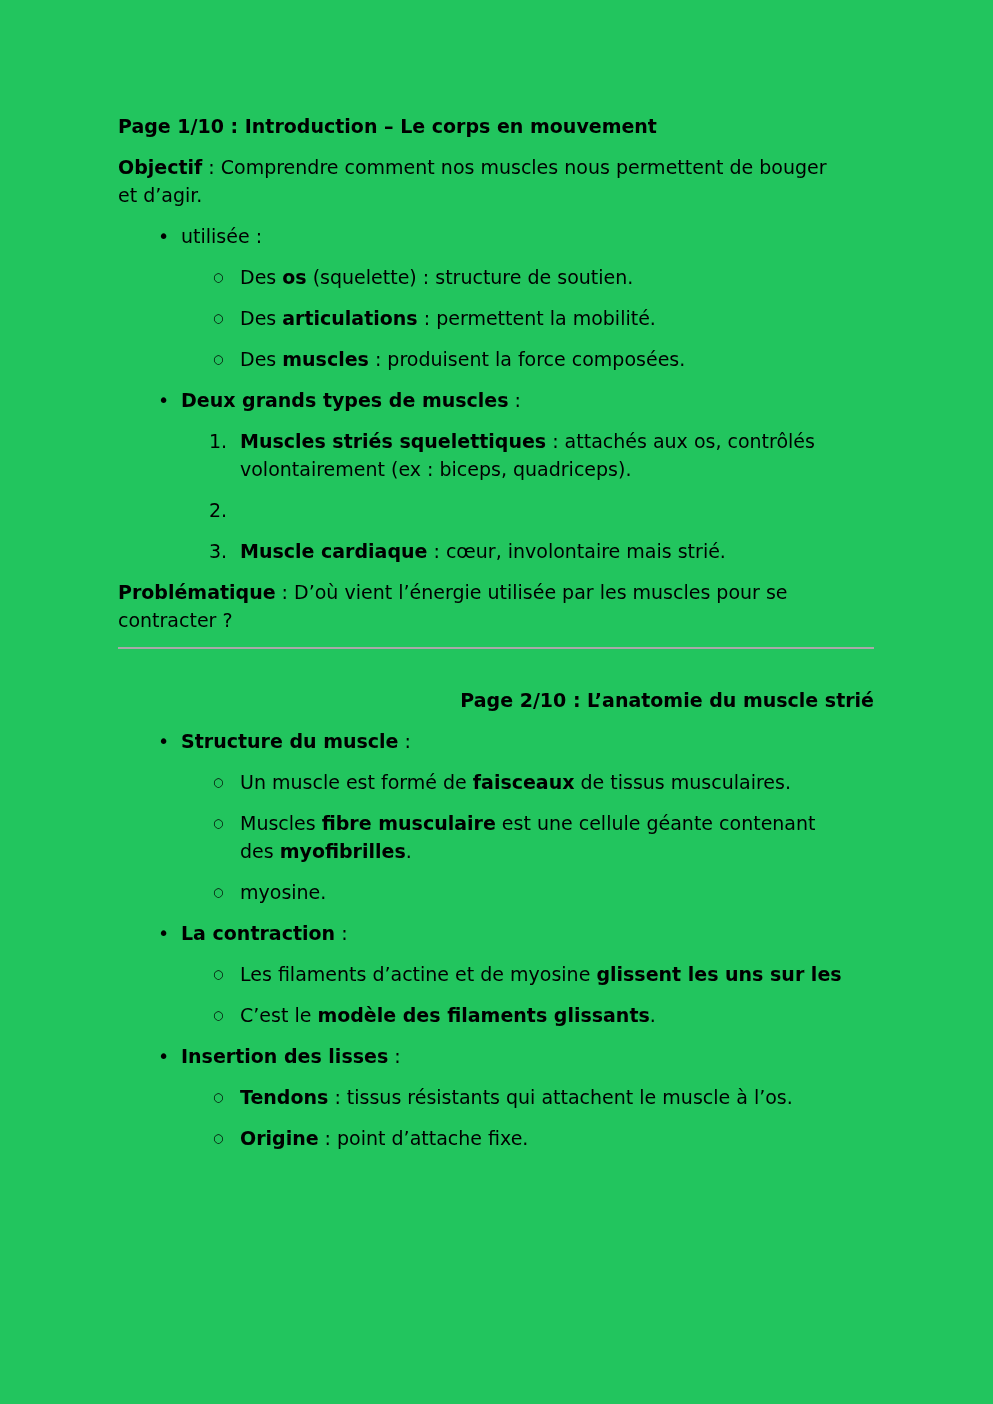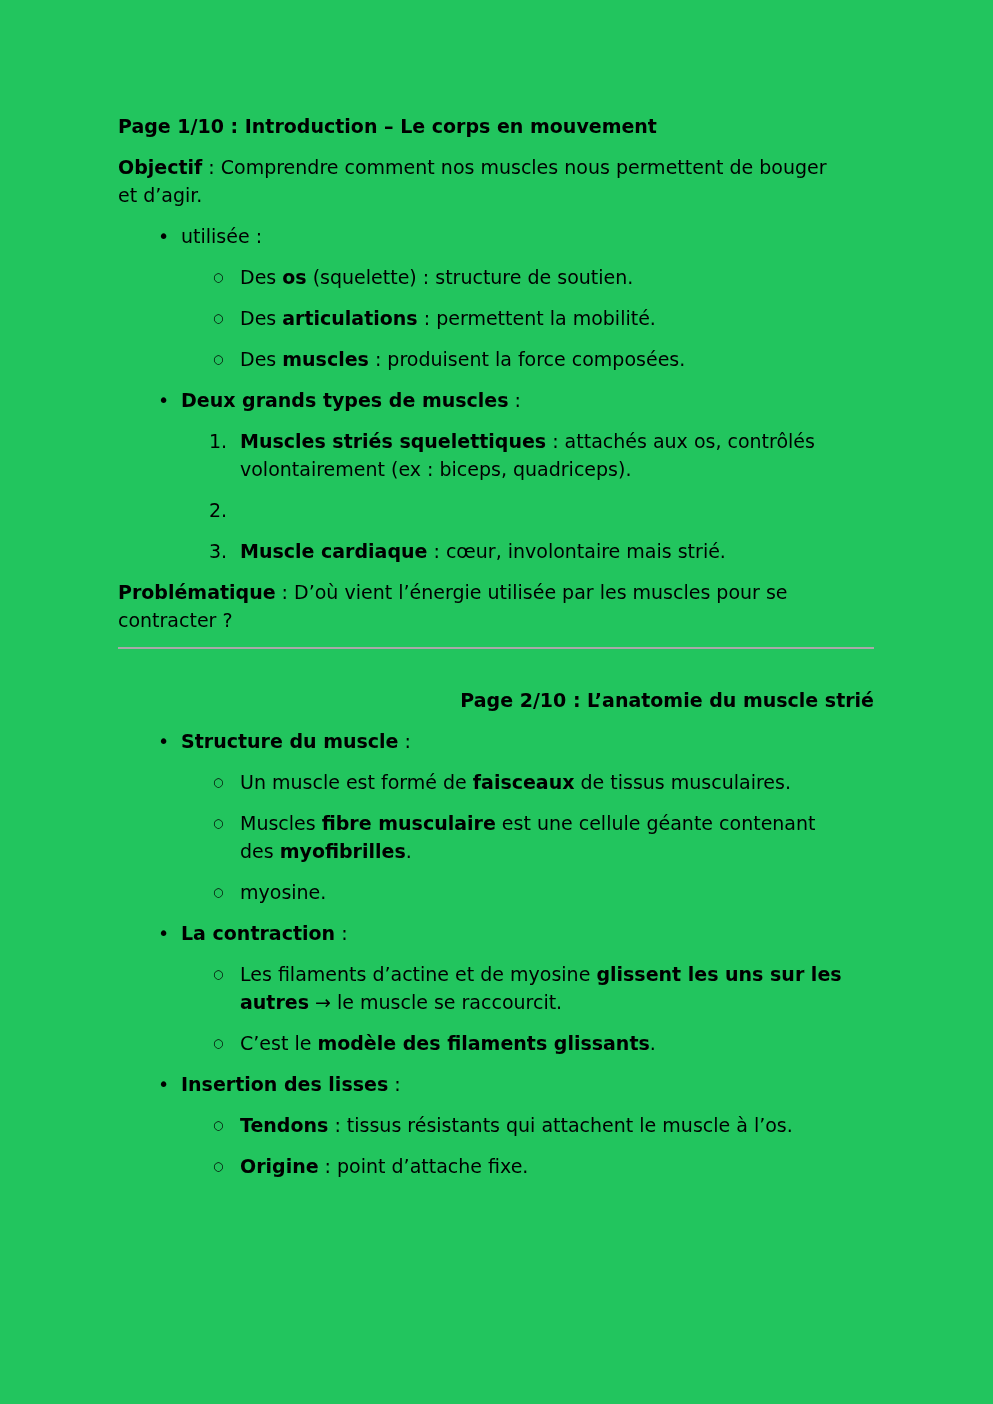--- a/index.html
+++ b/index.html
@@ -156,21 +156,20 @@
       <div class="li bullet1">
         <span class="marker">•</span>
         <div class="txt">
           <div class="line"><span class="b">La contraction</span><span> :</span></div>
         </div>
       </div>
       <div class="li bullet2">
         <span class="marker">○</span>
         <div class="txt">
           <div class="line"><span>Les filaments d’actine et de myosine </span><span class="b">glissent les uns sur les</span></div>
-          <div class="line"><span class="b">autres</span><span> → le muscle se raccourcit.</span></div>
         </div>
       </div>
       <div class="li bullet2">
         <span class="marker">○</span>
         <div class="txt">
           <div class="line"><span>C’est le </span><span class="b">modèle des filaments glissants</span><span>.</span></div>
         </div>
       </div>
       <div class="li bullet1">
         <span class="marker">•</span>

